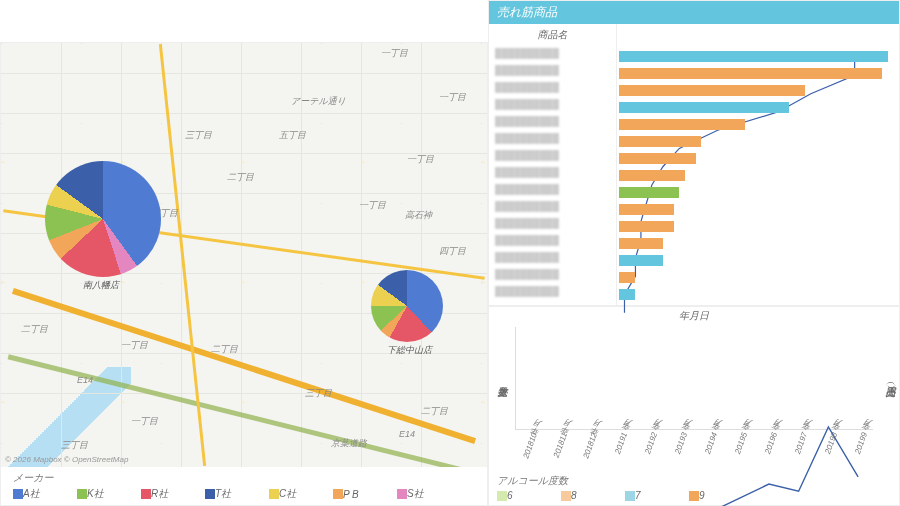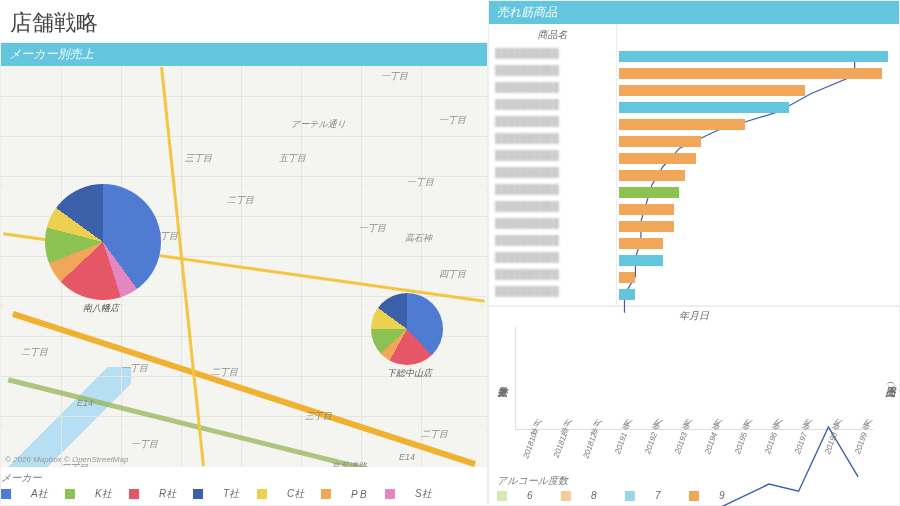--- a/index.html
+++ b/index.html
@@ -21,24 +21,24 @@
   .road-v { position:absolute; top:0; bottom:0; width:3px; background: #f5c542; }
   .road-g { position:absolute; left:0; right:0; height:1px; background:#e6e6e0; }
   .road-gv { position:absolute; top:0; bottom:0; width:1px; background:#e6e6e0; }
   .river { position:absolute; width:140px; height:120px; left:-10px; bottom:-20px;
     background: linear-gradient(135deg, transparent 45%, #b7dff3 45% 60%, transparent 60%); }
   .map-label { position:absolute; font-size:9px; color:#888; white-space:nowrap; }
   .pie { position:absolute; border-radius:50%; }
   .pie-store-label { position:absolute; font-size:9px; color:#555; white-space:nowrap; }
   .attribution { position:absolute; left:4px; bottom:3px; font-size:8px; color:#999; }
   
-  .legend-block { padding:4px 0; font-size:10px; color:#666; }
+  .legend-block { padding:4px 12px; font-size:10px; color:#666; }
   .legend-title { font-size:10px; color:#777; margin-bottom:2px; }
   .legend-items { display:flex; flex-wrap:wrap; gap:2px 16px; }
-  .legend-item { display:flex; align-items:center; gap:20px; min-width:48px; }
+  .legend-item { display:flex; align-items:center; gap:0; min-width:48px; }
   .sw { width:10px; height:10px; display:inline-block; }
   
   .hot-body { flex:1; display:grid; grid-template-columns: 128px 1fr; grid-template-rows: auto 1fr auto; }
   .hot-col-name { grid-column:1; grid-row:1; font-size:10px; color:#666; text-align:center; padding:4px; border-right:1px solid #eee; }
   .hot-col-sales { grid-column:2; grid-row:1; font-size:11px; color:#666; text-align:center; padding:4px; }
   .hot-names { grid-column:1; grid-row:2; border-right:1px solid #eee; display:flex; flex-direction:column; padding:2px 6px; }
   .hot-names div { flex:1; font-size:9px; color:#ccc; filter:blur(1.2px); white-space:nowrap; overflow:hidden; }
   .hot-bars { grid-column:2; grid-row:2; position:relative; padding:2px 6px 2px 2px; display:flex; flex-direction:column; }
   .hot-row { flex:1; position:relative; display:flex; align-items:center; }
   .hot-bar { height:66%; }
@@ -56,24 +56,22 @@
   .alc-line { position:absolute; inset:0; pointer-events:none; }
   .alc-xaxis { grid-column:2; grid-row:3; display:flex; padding:0 3px; }
   .alc-tick { flex:1; font-size:8px; color:#777; writing-mode:vertical-rl; text-align:right; transform:rotate(200deg); transform-origin:center; height:40px; display:flex; align-items:center; justify-content:flex-end; }
   .alc-legend { grid-column:1/4; padding:2px 8px 4px; }
 </style>
 </head>
 <body>
 
 <div class="dashboard">
 
-  <div class="title">店舗戦略</div>
 
   <div class="panel map-panel">
-    <div class="panel-header">メーカー別売上</div>
     <div class="map-wrap">
       <div class="river"></div>
 
       <div class="road-g" style="top:30px"></div>
         <div class="road-g" style="top:70px"></div>
       <div class="road-g" style="top:110px"></div>
         <div class="road-g" style="top:150px"></div>
       <div class="road-g" style="top:190px"></div>
         <div class="road-g" style="top:230px"></div>
       <div class="road-g" style="top:270px"></div>

